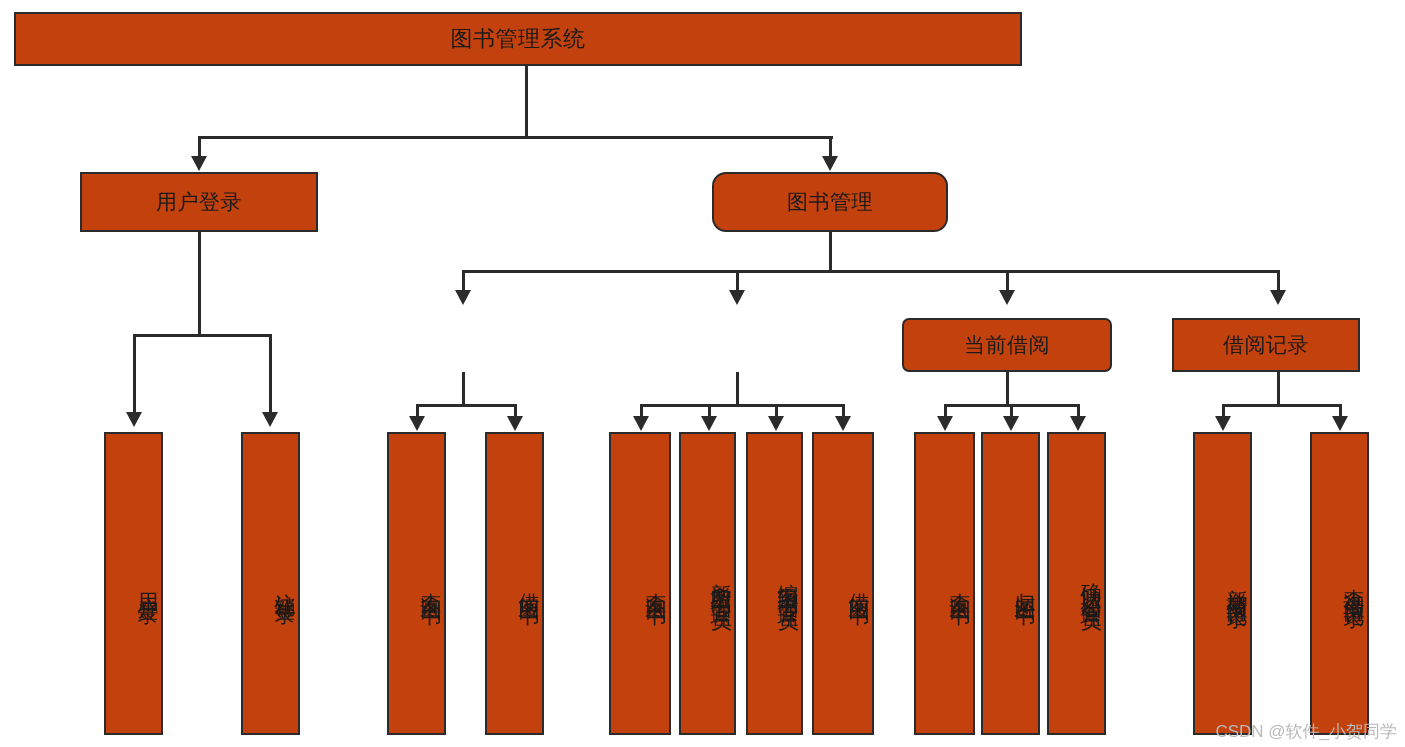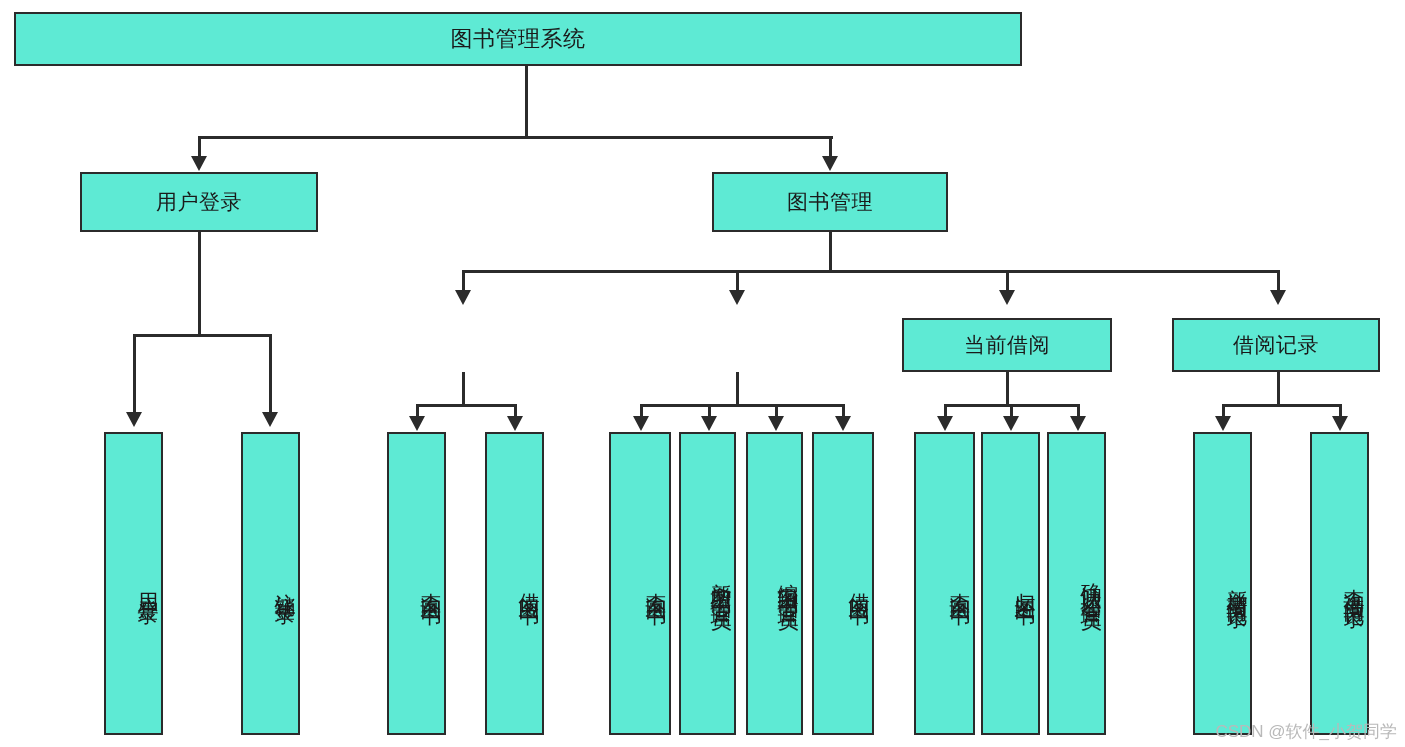--- a/index.html
+++ b/index.html
@@ -11,21 +11,21 @@
     overflow:hidden;
     position:relative;
   }
   #diagram{
     position:absolute;left:0;top:0;width:1405px;height:747px;
   }
   
   .node{
     position:absolute;
     box-sizing:border-box;
-    background:#5eead4;
+    background:#c2410c;
     border:2.5px solid #2b2b2b;
     display:flex;
     align-items:center;
     justify-content:center;
     color:#1a1a1a;
     letter-spacing:0.5px;
   }
   .node.horiz{
     font-size:21px;
     line-height:1.1;
@@ -88,21 +88,21 @@
   <div class="ln v" style="left:198px;top:136px;height:22px;"></div>
   <div class="arrow" style="left:191px;top:156px;"></div>
 
   <div class="ln v" style="left:829px;top:136px;height:22px;"></div>
   <div class="arrow" style="left:822px;top:156px;"></div>
 
   <div class="node horiz" style="left:80px;top:172px;width:238px;height:60px;">
     <span>用户登录</span>
   </div>
 
-  <div class="node horiz" style="left:712px;top:172px;width:236px;height:60px;">
+  <div class="node horiz" style="left:712px;top:172px;width:236px;height:60px;border-radius:14px;">
     <span>图书管理</span>
   </div>
 
   <div class="ln v" style="left:198px;top:232px;height:104px;"></div>
   <div class="ln h" style="left:133px;top:334px;width:139px;"></div>
   <div class="ln v" style="left:133px;top:334px;height:80px;"></div>
   <div class="arrow" style="left:126px;top:412px;"></div>
   <div class="ln v" style="left:269px;top:334px;height:80px;"></div>
   <div class="arrow" style="left:262px;top:412px;"></div>
 
@@ -110,24 +110,24 @@
   <div class="ln h" style="left:462px;top:270px;width:818px;"></div>
   <div class="ln v" style="left:462px;top:270px;height:22px;"></div>
   <div class="arrow" style="left:455px;top:290px;"></div>
   <div class="ln v" style="left:736px;top:270px;height:22px;"></div>
   <div class="arrow" style="left:729px;top:290px;"></div>
   <div class="ln v" style="left:1006px;top:270px;height:22px;"></div>
   <div class="arrow" style="left:999px;top:290px;"></div>
   <div class="ln v" style="left:1277px;top:270px;height:22px;"></div>
   <div class="arrow" style="left:1270px;top:290px;"></div>
 
-  <div class="node horiz" style="left:902px;top:318px;width:210px;height:54px;">
+  <div class="node horiz" style="left:902px;top:318px;width:210px;height:54px;border-radius:7px;">
     <span>当前借阅</span>
   </div>
-  <div class="node horiz" style="left:1172px;top:318px;width:208px;height:54px;">
+  <div class="node horiz" style="left:1172px;top:318px;width:188px;height:54px;">
     <span>借阅记录</span>
   </div>
 
   <div class="ln v" style="left:462px;top:372px;height:34px;"></div>
   <div class="ln h" style="left:416px;top:404px;width:101px;"></div>
   <div class="ln v" style="left:416px;top:404px;height:14px;"></div>
   <div class="arrow" style="left:409px;top:416px;"></div>
   <div class="ln v" style="left:514px;top:404px;height:14px;"></div>
   <div class="arrow" style="left:507px;top:416px;"></div>
 

